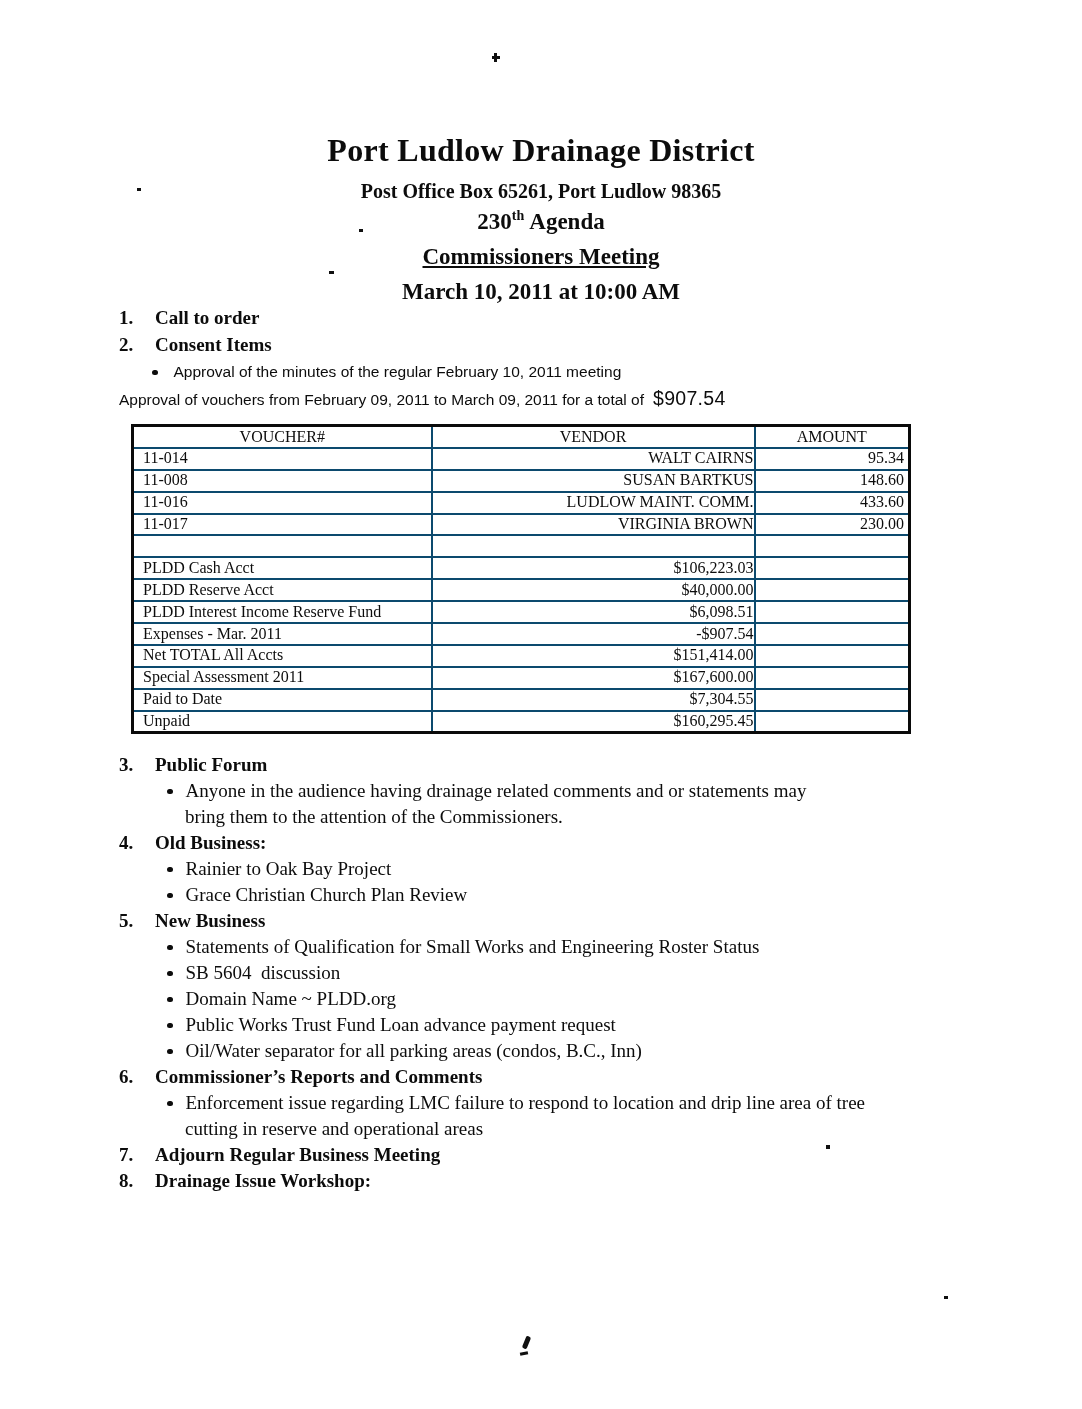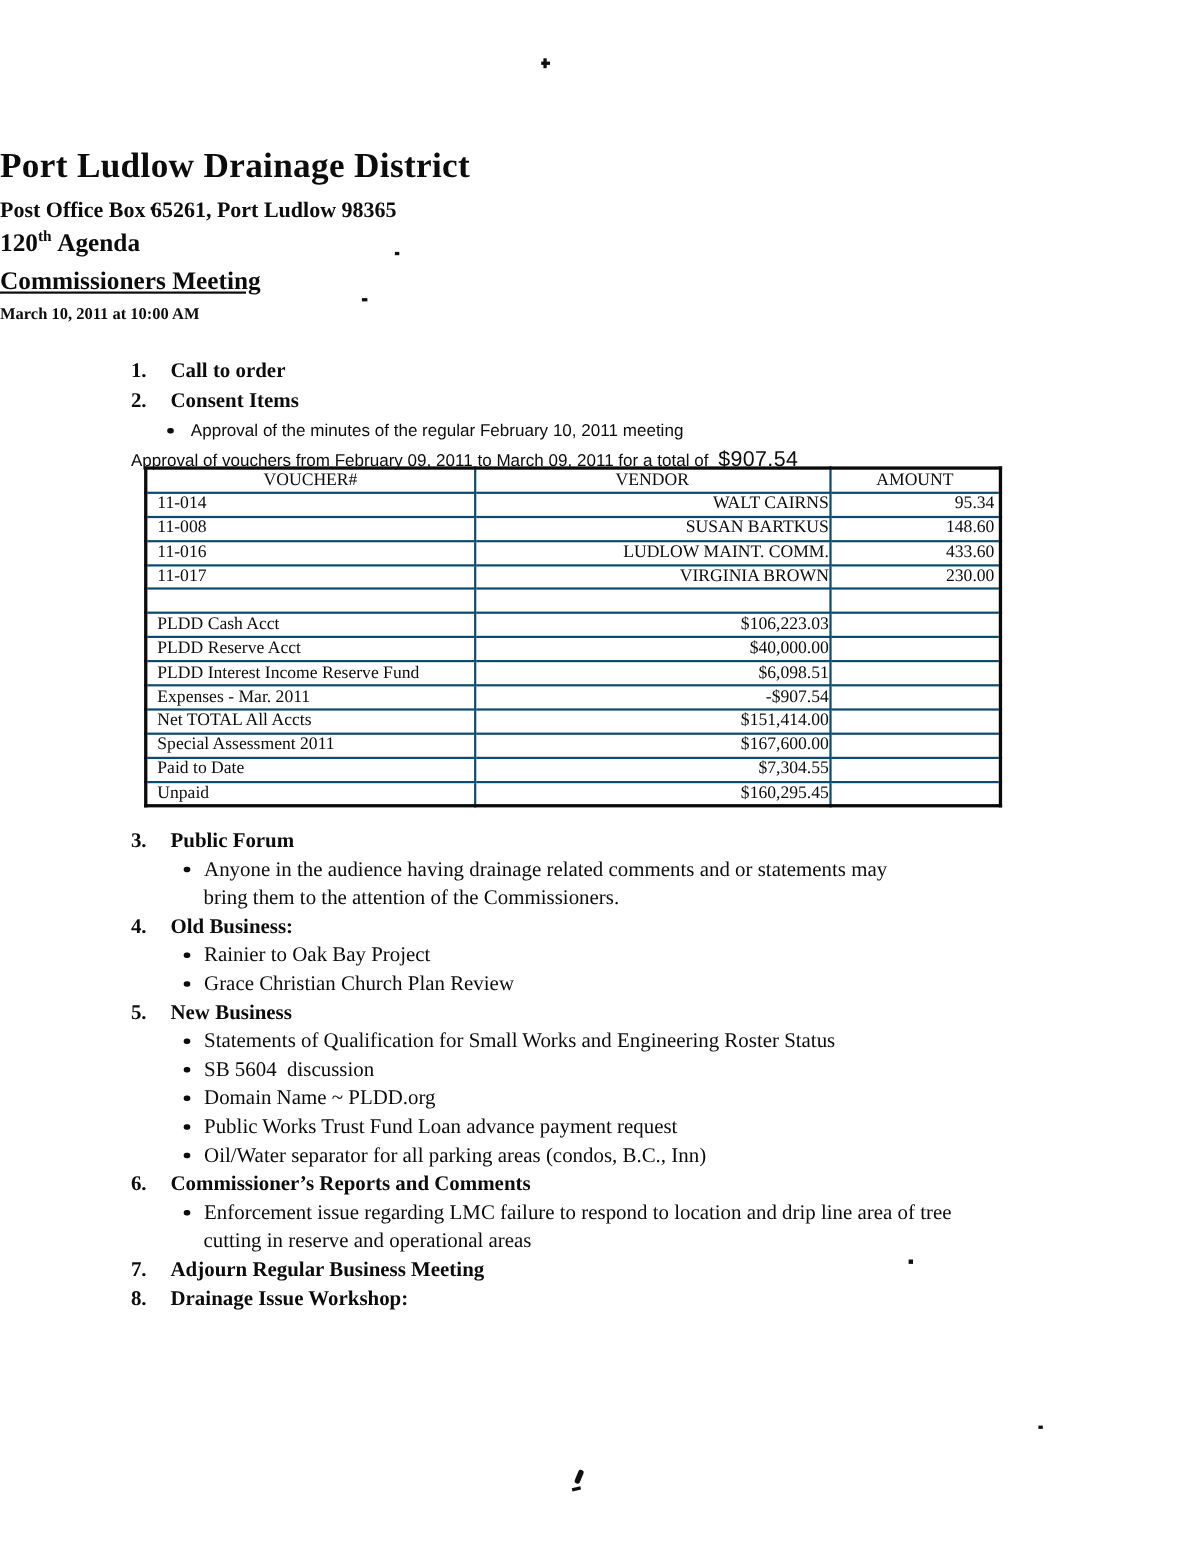--- a/index.html
+++ b/index.html
@@ -3,32 +3,32 @@
 <meta charset="utf-8">
 <style>
   html,body { margin:0; padding:0; background:#e8e8e8; }
   .page {
     position:relative; width:1082px; height:1409px; margin:0 auto;
     background:#ffffff; color:#0c0c0c;
     font-family:"Liberation Serif", serif;
     overflow:hidden;
   }
   
-  .center-header { position:absolute; top:0; left:0; right:0; }
+  .center-header { position:absolute; top:0; left:0; right:0; text-align:center; }
   .center-header p { margin:0; }
   .h-org    { font-size:32px; font-weight:bold; margin-top:132px !important; letter-spacing:0.3px; }
   .h-addr   { font-size:20px; font-weight:bold; margin-top:11px !important; }
   .h-agenda { font-size:23px; font-weight:bold; margin-top:5px !important; }
   .h-agenda .ord { font-size:14px; vertical-align:9px; letter-spacing:0; }
   .h-agenda .word { margin-left:5px; }
   .h-meeting{ font-size:23px; font-weight:bold; margin-top:9px !important;text-decoration:underline; }
-  .h-date   { font-size:15px; font-weight:bold; margin-top:9px !important; }
+  .h-date   { font-size:23px; font-weight:bold; margin-top:9px !important; }
 
   
-  .blockA { position:absolute; top:304px; left:119px; right:38px; line-height:27px;margin-top:20px; }
+  .blockA { position:absolute; top:304px; left:119px; right:38px; line-height:27px; }
   .blockB { position:absolute; top:752px; left:119px; right:26px; line-height:26px; }
   .item-line { font-size:19px; font-weight:bold; white-space:pre-wrap; }
   .item-num  { display:inline-block; width:36px; font-weight:bold; }
   .bullet { padding-left:48px; font-size:19px; font-weight:normal; }
   .bullet .bt { white-space:pre-wrap; }
   .dot {
     display:inline-block; width:5.5px; height:5.5px; background:#0c0c0c;
     border-radius:50%; margin-right:13px; vertical-align:3px;
   }
   .cont { padding-left:66px; font-size:19px; }
@@ -61,21 +61,21 @@
   .art { position:absolute; background:#101010; }
 </style>
 </head>
 <body>
 
 <div class="page">
 
   <div class="center-header">
     <p class="h-org">Port Ludlow Drainage District</p>
     <p class="h-addr">Post Office Box 65261, Port Ludlow 98365</p>
-    <p class="h-agenda"><span>120</span><span class="ord">th</span><span class="word">Agenda</span></p>
+    <p class="h-agenda"><span>230</span><span class="ord">th</span><span class="word">Agenda</span></p>
     <p class="h-meeting">Commissioners Meeting</p>
     <p class="h-date">March 10, 2011 at 10:00 AM</p>
   </div>
 
   <div class="blockA">
     <div class="item-line"><span class="item-num">1.</span><span>Call to order</span></div>
     <div class="item-line"><span class="item-num">2.</span><span>Consent Items</span></div>
     <div class="bullet-sans"><span class="dot"></span><span class="bt">Approval of the minutes of the regular February 10, 2011 meeting</span></div>
     <div class="vouchers-line"><span>Approval of vouchers from February 09, 2011 to March 09, 2011 for a total of</span><span class="vouchers-total">$907.54</span></div>
   </div>

